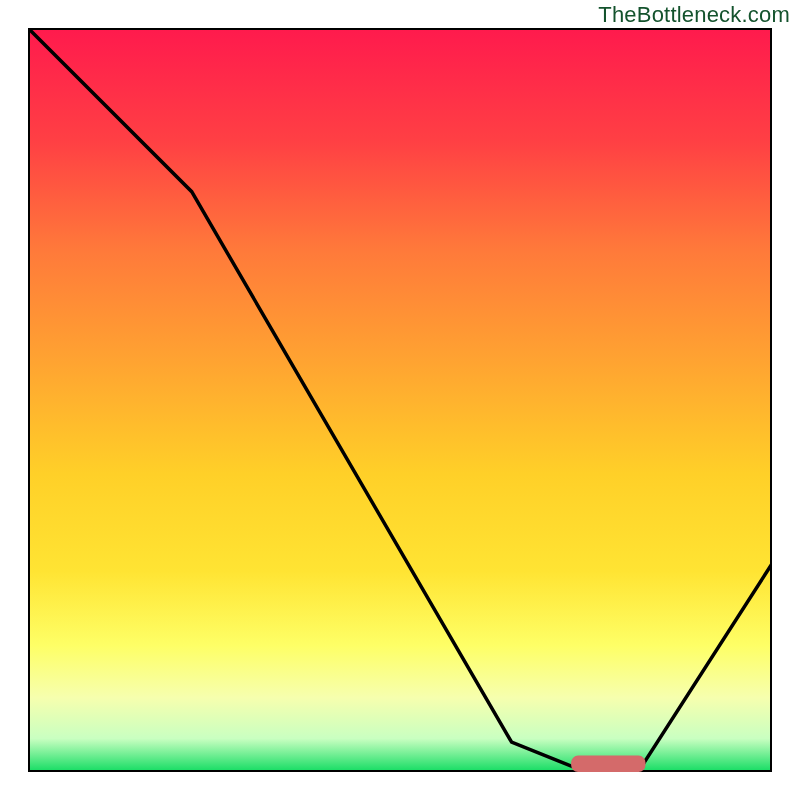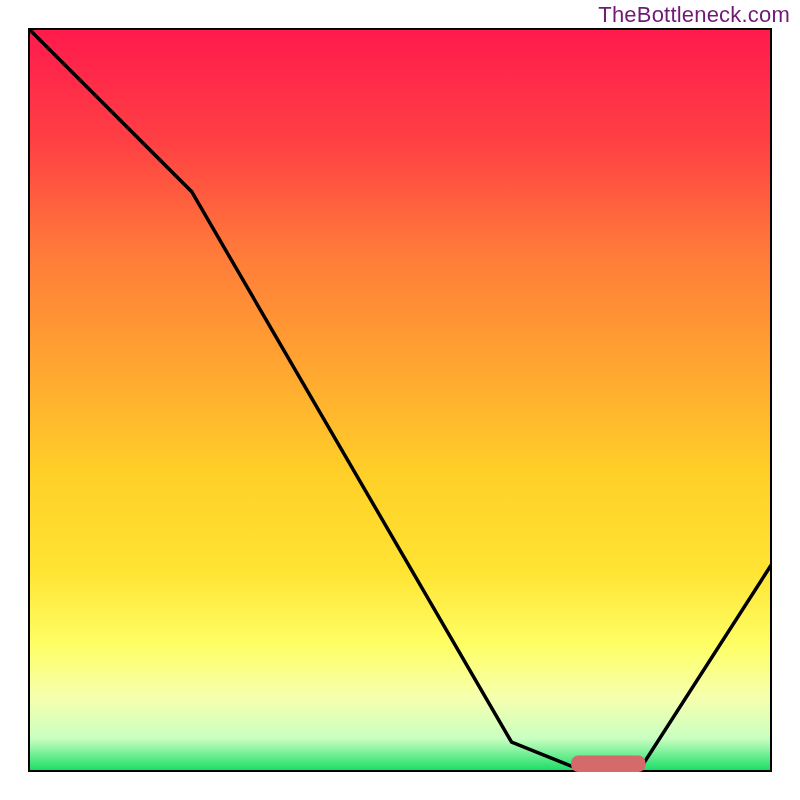--- a/index.html
+++ b/index.html
@@ -14,21 +14,21 @@
     position: relative;
     width: 800px;
     height: 800px;
   }
   .watermark {
     position: absolute;
     top: 2px;
     right: 10px;
     font-family: Arial, Helvetica, sans-serif;
     font-size: 22px;
-    color: #701a75;
+    color: #14532d;
     font-weight: 500;
     letter-spacing: 0.2px;
   }
   .plot {
     position: absolute;
     left: 28px;
     top: 28px;
     width: 744px;
     height: 744px;
   }

